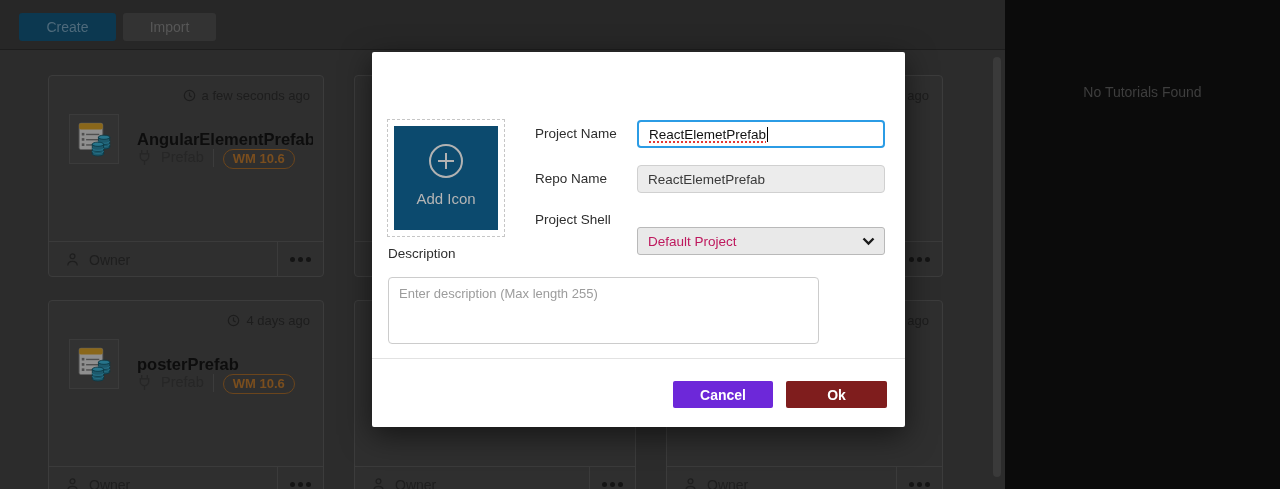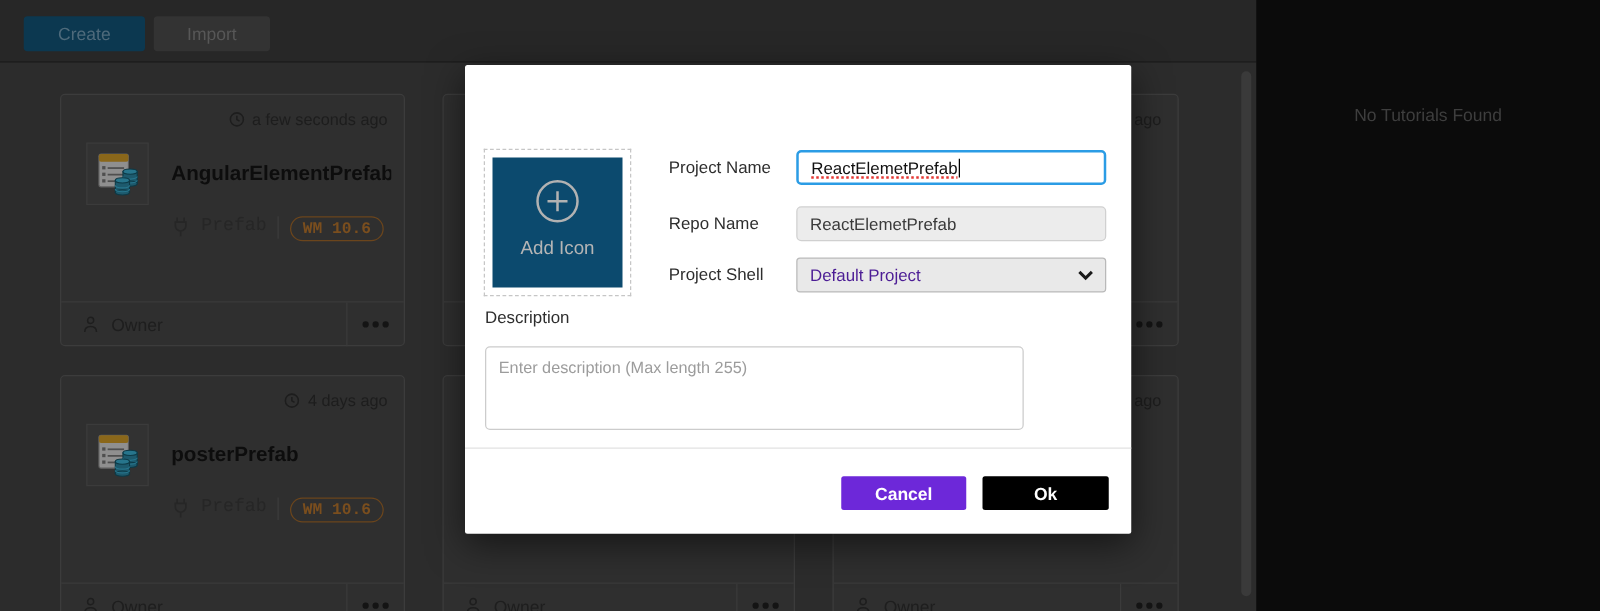--- a/index.html
+++ b/index.html
@@ -11,21 +11,21 @@
   .main-area { position:absolute; left:0; top:0; width:1005px; height:489px; background:#2c2c2c; }
   .topbar { position:absolute; left:0; top:0; width:100%; height:50px; background:#272727; border-bottom:1px solid #1d1d1d; }
   .btn-create { position:absolute; left:19px; top:13px; width:97px; height:28px; background:#0c3850; color:#4e6a7b; font-size:14px; font-weight:500; border:none; border-radius:3px; text-align:center; line-height:28px; cursor:pointer; }
   .btn-import { position:absolute; left:123px; top:13px; width:93px; height:28px; background:#333333; color:#575757; font-size:14px; font-weight:500; border:none; border-radius:3px; text-align:center; line-height:28px; cursor:pointer; }
 
   .card { position:absolute; height:202px; background:#2f2f2f; border:1px solid #3c3c3c; border-radius:4px; }
   .card-ts { position:absolute; top:12px; right:13px; display:flex; align-items:center; gap:6px; color:#1d1d1d; font-size:13px; }
   .card-tile { position:absolute; left:20px; top:38px; width:50px; height:50px; background:#323232; border:1px solid #3b3b3b; display:flex; align-items:center; justify-content:center; }
   .card-info { position:absolute; left:88px; top:34px; right:10px; }
   .card-title { font-size:16.5px; font-weight:bold; color:#0d0d0d; white-space:nowrap; overflow:hidden;margin-top:20px; }
-  .card-meta { margin-top:24px; display:flex; gap:9px;font-family:Liberation Mono, monospace; }
+  .card-meta { margin-top:0; display:flex; gap:9px; }
   .card-type { font-size:14.5px; color:#262626; }
   .meta-div { width:1px; height:18px; background:#3c3c3c; }
   .badge { border:1px solid #6b451c; color:#7a4e1e; font-size:13px; font-weight:600; padding:1px 9px 2px; border-radius:11px; }
   .card-footer { position:absolute; left:0; right:0; top:165px; height:36px; border-top:1px solid #3b3b3b; }
   .owner-cell { position:absolute; left:0; top:0; bottom:0; right:46px; display:flex; align-items:center; gap:9px; padding-left:16px; color:#1e1e1e; font-size:14px; }
   .menu-cell { position:absolute; right:0; top:0; bottom:0; width:46px; border-left:1px solid #3b3b3b; display:flex; align-items:center; justify-content:center; gap:3px; cursor:pointer; }
   .dot { width:5px; height:5px; border-radius:50%; background:#141414; }
 
   .scrollbar-thumb { position:absolute; left:993px; top:57px; width:8px; height:420px; background:#3a3a3a; border-radius:4px; }
 
@@ -46,32 +46,32 @@
   .plus-circle::after { top:50%; left:7px; right:7px; height:2px; margin-top:-1px; }
   .add-icon-label { margin-top:12px; color:#b5b5b5; font-size:15px; }
 
   .field-label { position:absolute; left:163px; width:100px; height:28px; line-height:28px; font-size:13.5px; color:#2e2e2e; }
   .field { position:absolute; left:265px; width:248px; height:28px; font-size:13.5px; border-radius:4px; display:flex; align-items:center; padding:0 10px; }
   .f-row1 { top:68px; }
   .f-row2 { top:113px; }
   .f-row3 { top:154px; }
   .field-focus { background:#fff; border:2px solid #2b9ce5; color:#111; }
   .field-disabled { background:#ececec; border:1px solid #d0d0d0; color:#3a3a3a; }
-  .field-select { background:#e9e9e9; border:1px solid #b9b9b9; border-radius:3px; color:#4c1d95; cursor:pointer; }
+  .field-select { background:#e9e9e9; border:1px solid #b9b9b9; border-radius:3px; color:#be185d; cursor:pointer;margin-top:21px; }
   .squiggle { text-decoration:underline dotted #e53935; text-decoration-thickness:1.5px; text-underline-offset:3px; }
   .caret { display:inline-block; width:1px; height:15px; background:#000; margin-left:1px; vertical-align:text-bottom; }
   .select-chevron { position:absolute; right:9px; top:9px; }
 
   .desc-label { position:absolute; left:16px; top:194px; font-size:13.5px; color:#2e2e2e; }
   .desc-textarea { position:absolute; left:16px; top:225px; width:431px; height:67px; border:1px solid #cccccc; border-radius:4px; padding:8px 10px; font-family:"Liberation Sans", sans-serif; font-size:13px; color:#333; resize:none; outline:none; }
   .desc-textarea::placeholder { color:#9c9c9c; }
 
   .modal-footer-line { position:absolute; left:0; right:0; top:306px; border-top:1px solid #e2e2e2; }
   .btn-cancel { position:absolute; left:301px; top:329px; width:100px; height:27px; background:#6d28d9; color:#fff; font-size:14px; font-weight:bold; border:none; border-radius:2px; cursor:pointer; font-family:"Liberation Sans", sans-serif; }
-  .btn-ok { position:absolute; left:414px; top:329px; width:101px; height:27px; background:#000000; color:#fff; font-size:14px; font-weight:bold; border:none; border-radius:2px; cursor:pointer; font-family:"Liberation Sans", sans-serif; }
+  .btn-ok { position:absolute; left:414px; top:329px; width:101px; height:27px; background:#7f1d1d; color:#fff; font-size:14px; font-weight:bold; border:none; border-radius:2px; cursor:pointer; font-family:"Liberation Sans", sans-serif; }
 </style>
 </head>
 <body>
 
 <div class="app">
 
   <div class="main-area">
     <div class="topbar">
       <div class="btn-create">Create</div>
       <div class="btn-import">Import</div>

